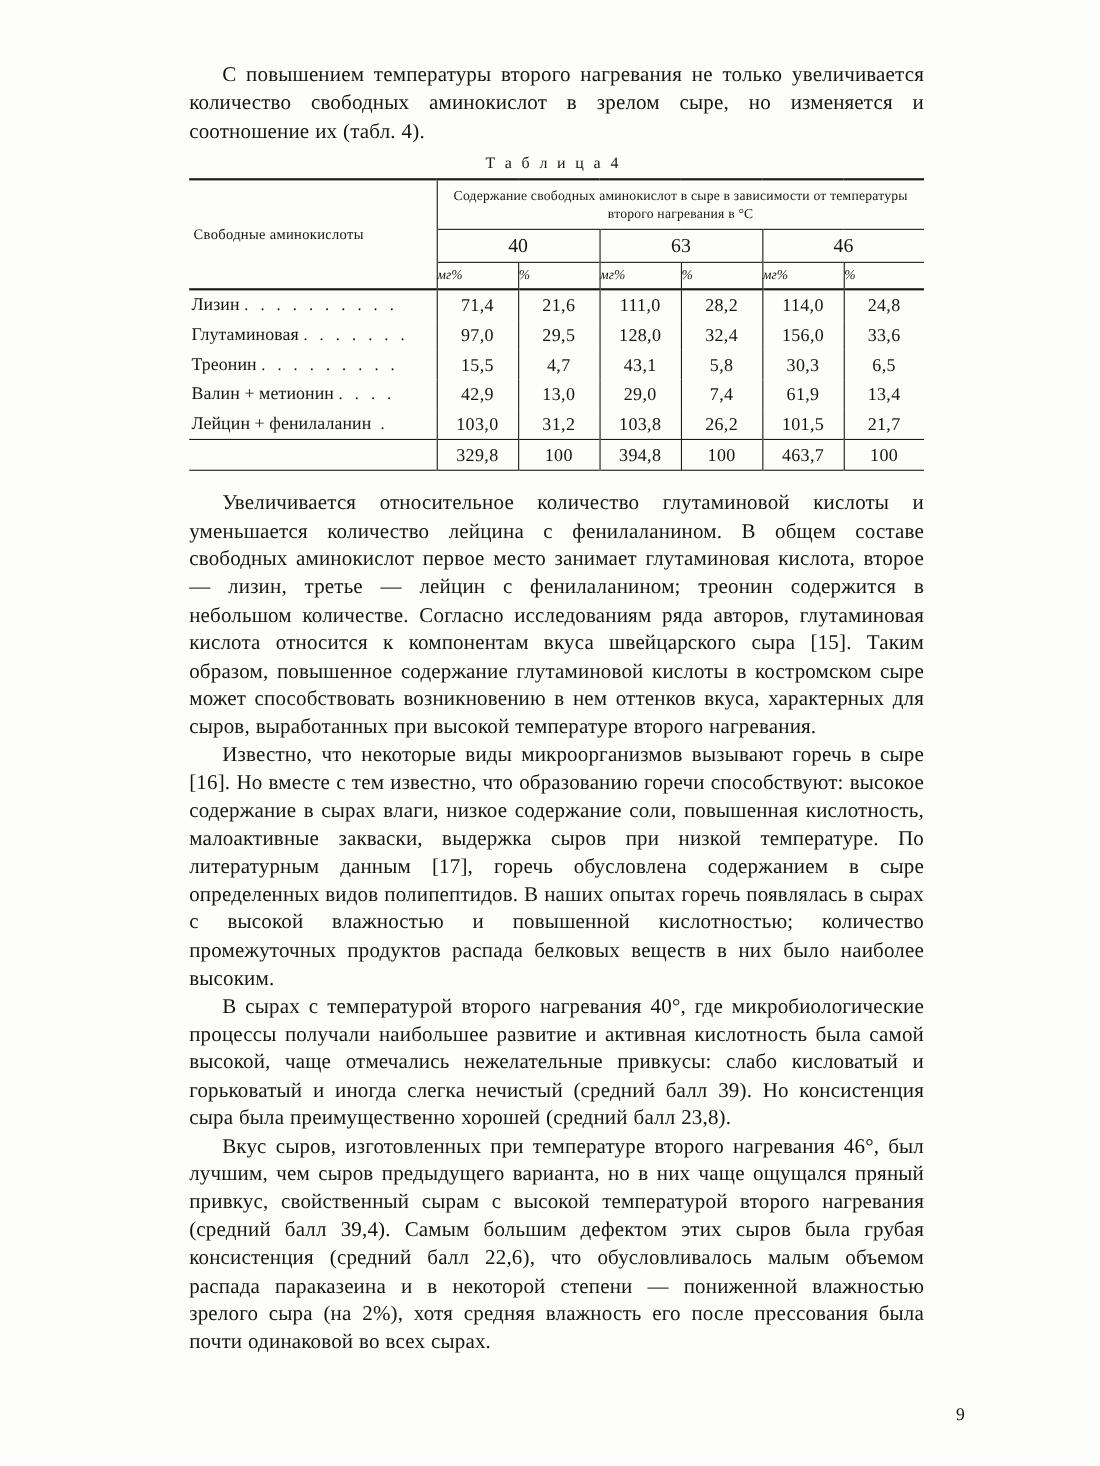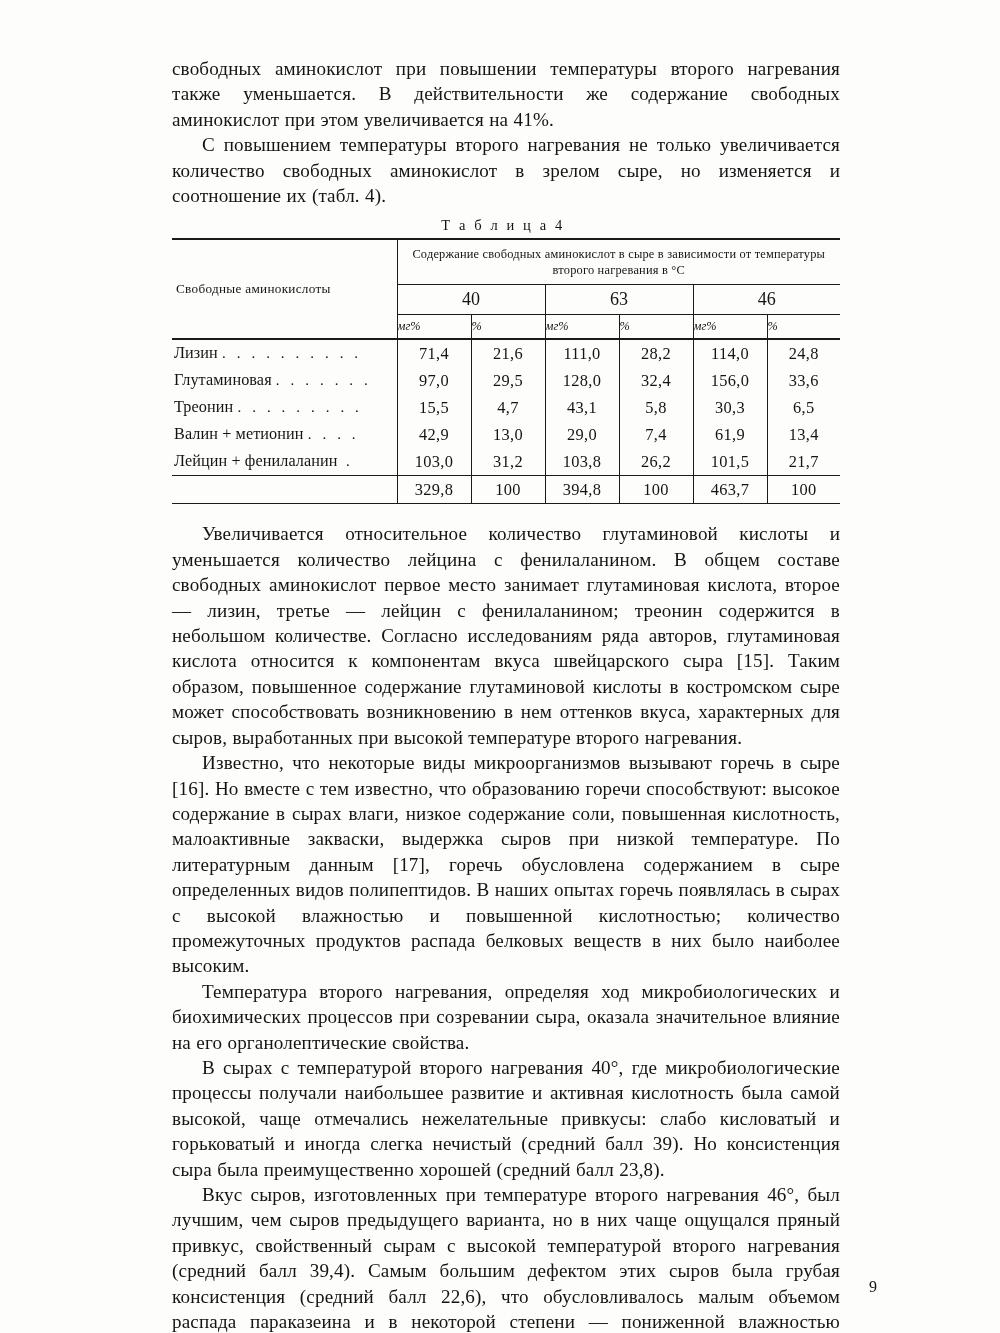--- a/index.html
+++ b/index.html
@@ -137,21 +137,20 @@
   }
 </style>
 </head>
 <body>
 
 <div class="page"></div>
 
 <div class="content">
 
   <div class="block-top">
-    <p class="para">свободных аминокислот при повышении температуры второго нагревания также уменьшается. В действительности же содержание свободных аминокислот при этом увеличивается на 41%.</p>
     <p class="para indent">С повышением температуры второго нагревания не только увеличивается количество свободных аминокислот в зрелом сыре, но изменяется и соотношение их (табл. 4).</p>
   </div>
 
   <div class="tbl-caption">Т а б л и ц а  4</div>
 
   <table class="amino">
     <colgroup>
       <col style="width:225px">
       <col style="width:74px">
         <col style="width:74px">
@@ -239,20 +238,19 @@
       </tr>
       <tr class="rule-bottom">
         <td colspan="7"></td>
       </tr>
     </tbody>
   </table>
 
   <div class="block-bottom">
     <p class="para indent">Увеличивается относительное количество глутаминовой кислоты и уменьшается количество лейцина с фенилаланином. В общем составе свободных аминокислот первое место занимает глутаминовая кислота, второе — лизин, третье — лейцин с фенилаланином; треонин содержится в небольшом количестве. Согласно исследованиям ряда авторов, глутаминовая кислота относится к компонентам вкуса швейцарского сыра [15]. Таким образом, повышенное содержание глутаминовой кислоты в костромском сыре может способствовать возникновению в нем оттенков вкуса, характерных для сыров, выработанных при высокой температуре второго нагревания.</p>
     <p class="para indent">Известно, что некоторые виды микроорганизмов вызывают горечь в сыре [16]. Но вместе с тем известно, что образованию горечи способствуют: высокое содержание в сырах влаги, низкое содержание соли, повышенная кислотность, малоактивные закваски, выдержка сыров при низкой температуре. По литературным данным [17], горечь обусловлена содержанием в сыре определенных видов полипептидов. В наших опытах горечь появлялась в сырах с высокой влажностью и повышенной кислотностью; количество промежуточных продуктов распада белковых веществ в них было наиболее высоким.</p>
-    <p class="para indent">Температура второго нагревания, определяя ход микробиологических и биохимических процессов при созревании сыра, оказала значительное влияние на его органолептические свойства.</p>
     <p class="para indent">В сырах с температурой второго нагревания 40°, где микробиологические процессы получали наибольшее развитие и активная кислотность была самой высокой, чаще отмечались нежелательные привкусы: слабо кисловатый и горьковатый и иногда слегка нечистый (средний балл 39). Но консистенция сыра была преимущественно хорошей (средний балл 23,8).</p>
     <p class="para indent">Вкус сыров, изготовленных при температуре второго нагревания 46°, был лучшим, чем сыров предыдущего варианта, но в них чаще ощущался пряный привкус, свойственный сырам с высокой температурой второго нагревания (средний балл 39,4). Самым большим дефектом этих сыров была грубая консистенция (средний балл 22,6), что обусловливалось малым объемом распада параказеина и в некоторой степени — пониженной влажностью зрелого сыра (на 2%), хотя средняя влажность его после прессования была почти одинаковой во всех сырах.</p>
   </div>
 
 </div>
 
 <div class="page-number">9</div>
 
 </body></html>

